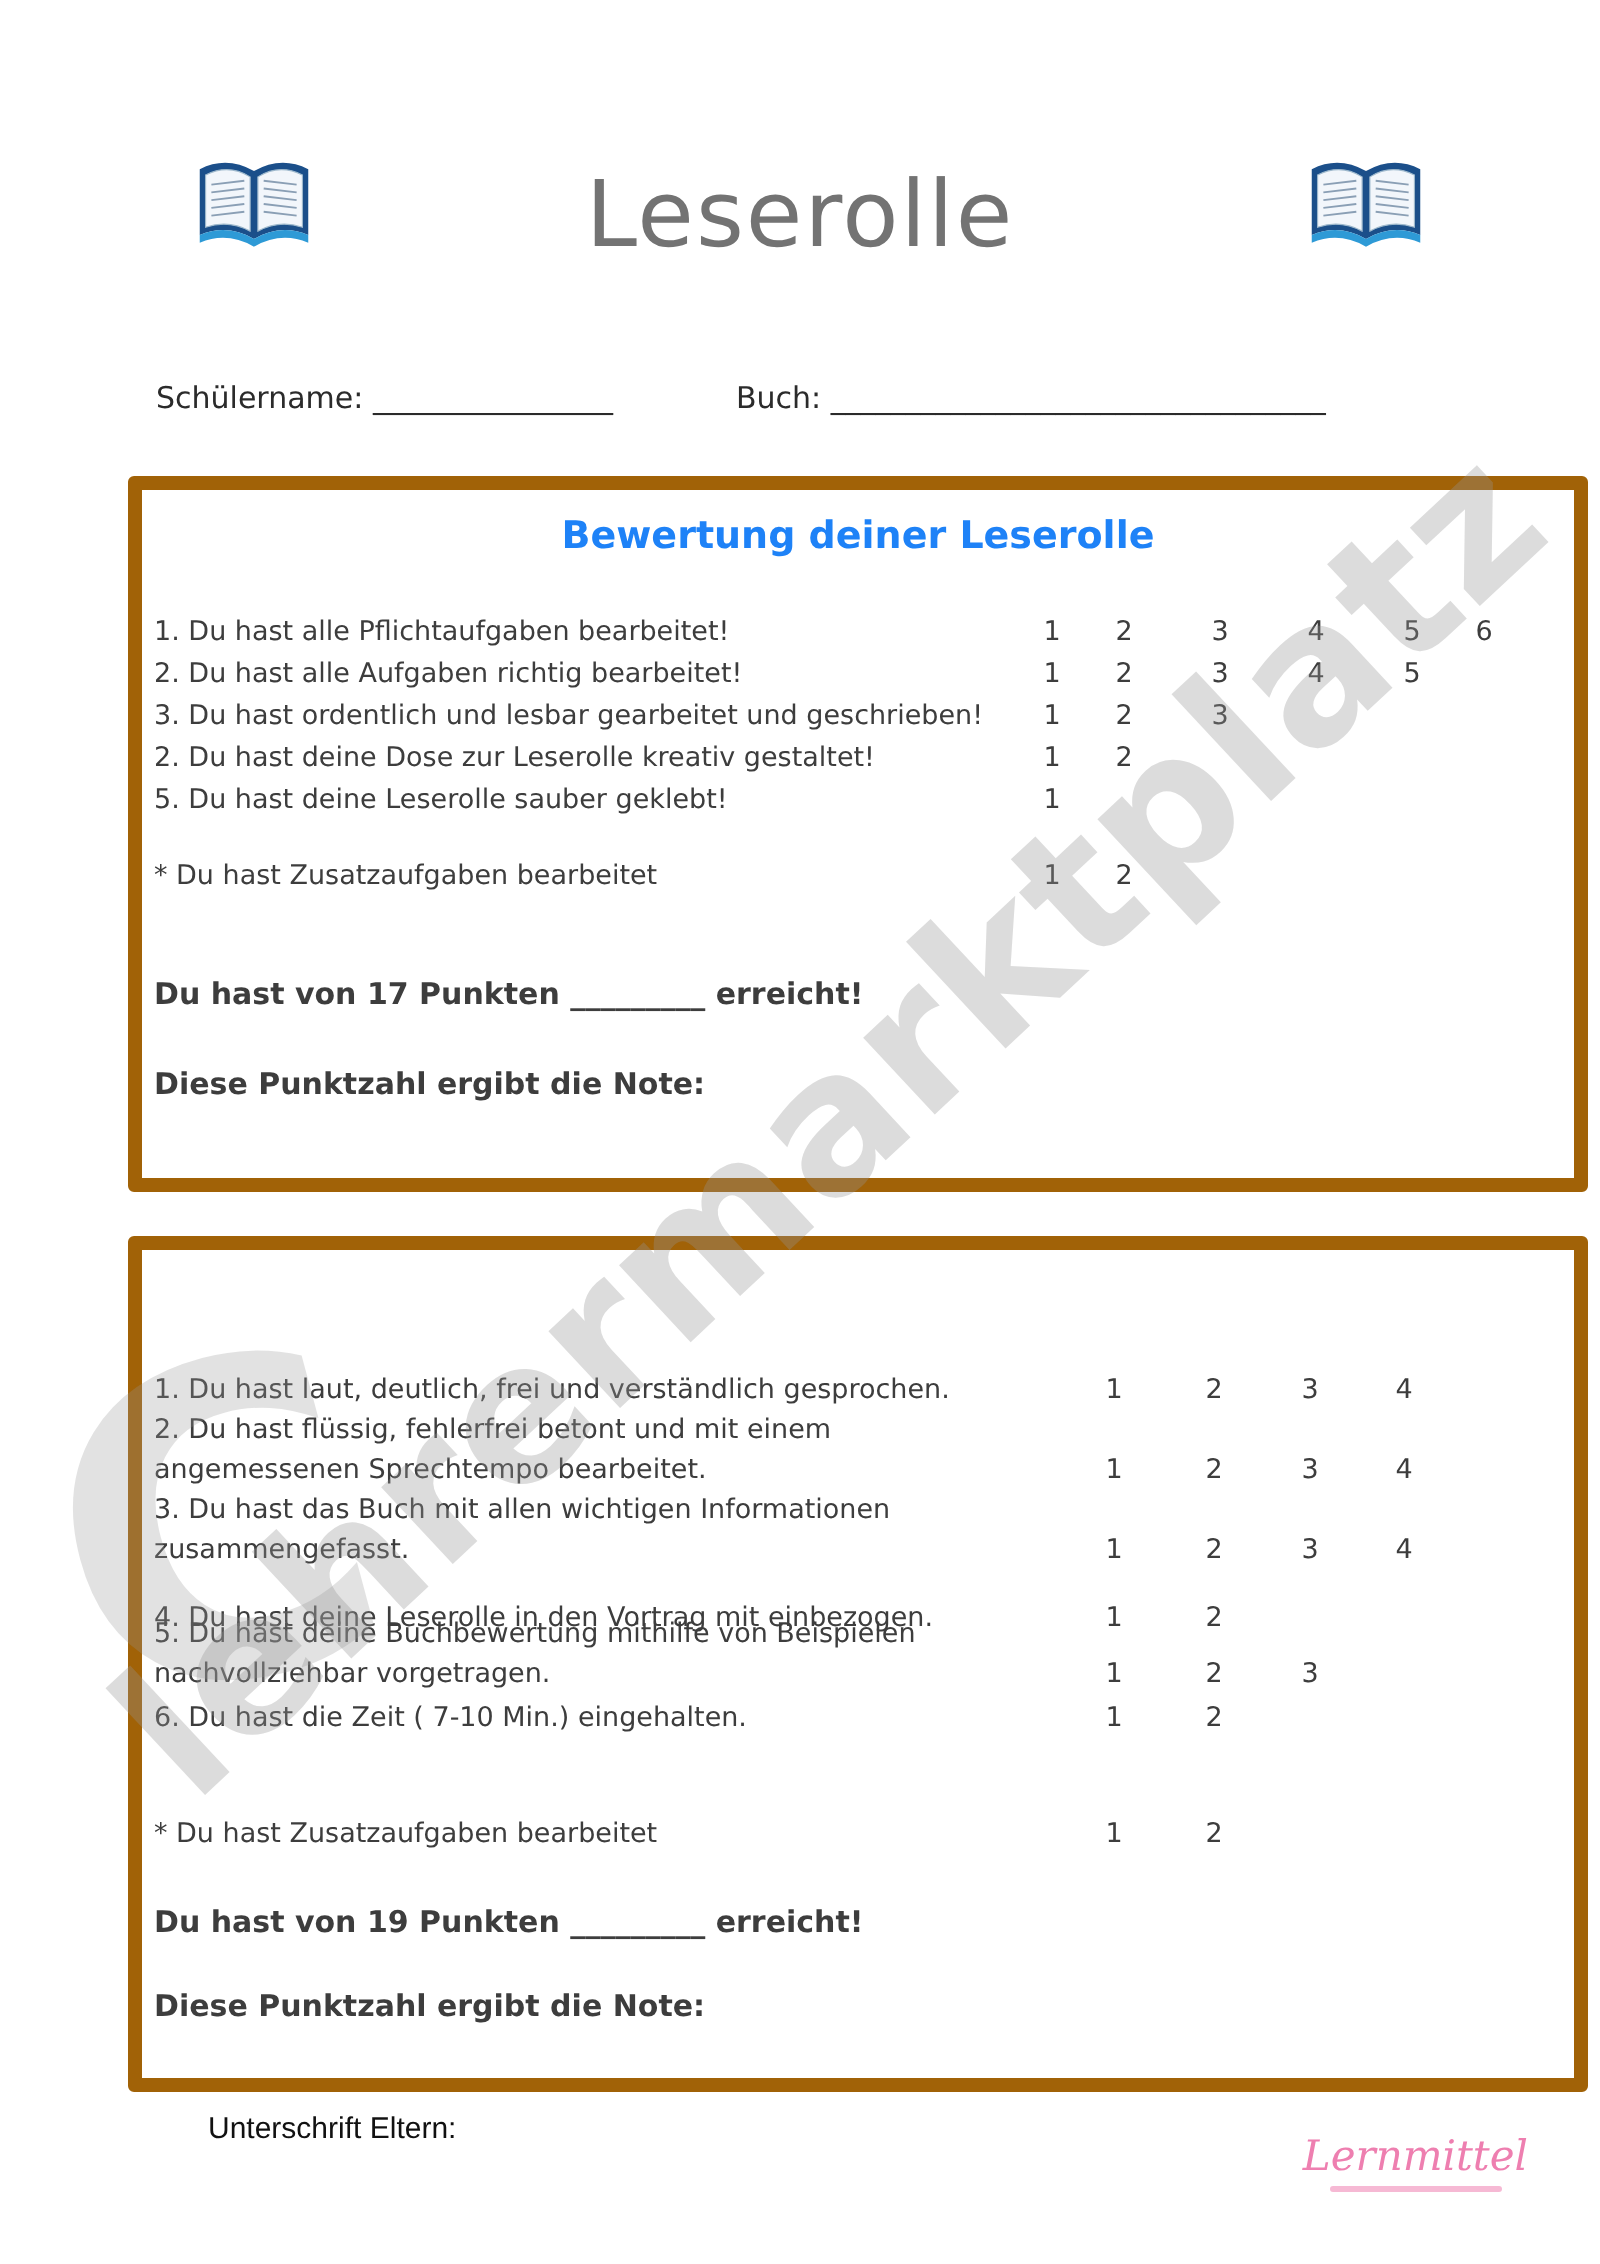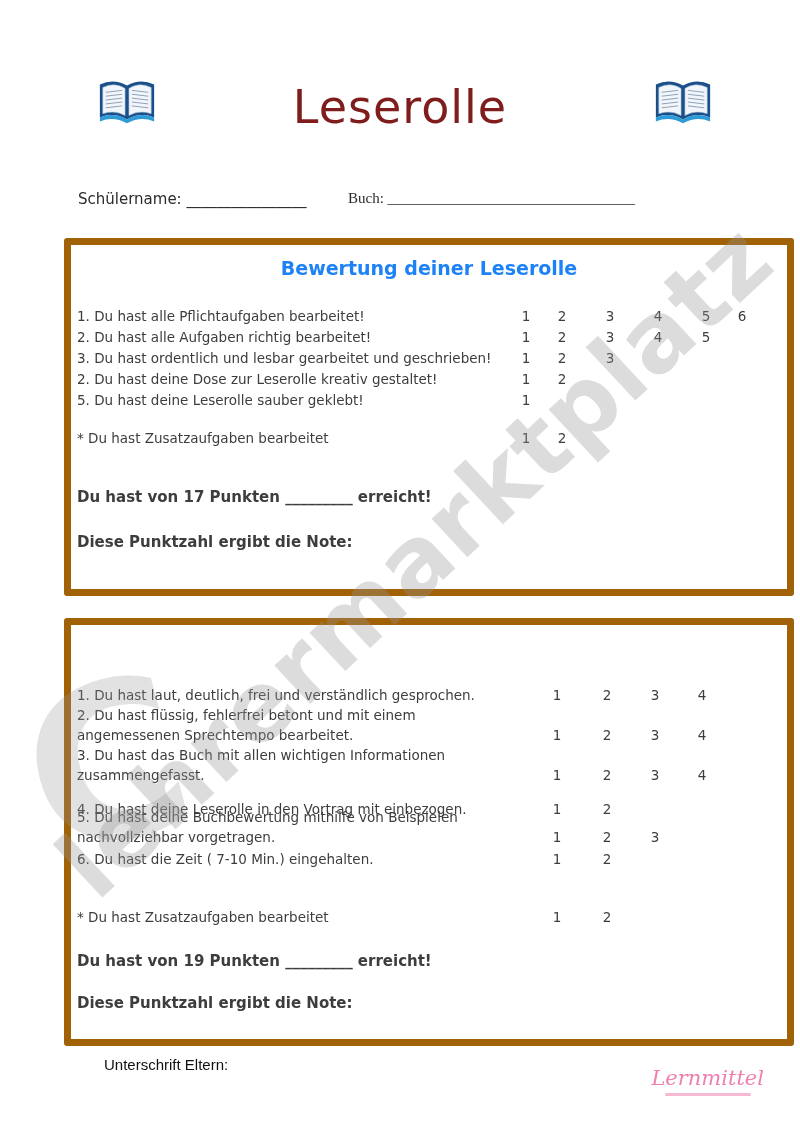--- a/index.html
+++ b/index.html
@@ -3,28 +3,28 @@
 <meta charset="utf-8">
 <style>
   html,body{margin:0;padding:0;background:#fff;}
   .page{
     position:relative; width:800px; height:1132px; background:#ffffff;
     font-family:"DejaVu Sans", sans-serif; color:#3d3d3d; overflow:hidden;
   }
   
   .title{
     position:absolute; top:80px; left:0; width:100%; text-align:center;
-    font-size:46px; color:#7f1d1d; letter-spacing:1px;
+    font-size:46px; color:#737373; letter-spacing:1px;
   }
   .book-icon{ position:absolute; top:74px; width:62px; height:58px; }
   .book-left{ left:96px; }
   .book-right{ left:652px; }
   .meta-label{ position:absolute; top:190px; font-size:15px; color:#2b2b2b; white-space:nowrap;}
   .student-label{ left:78px; }
-  .book-label{ left:348px;font-family:Liberation Serif, serif; }
+  .book-label{ left:368px; }
 
   
   .score-box{
     position:absolute; left:64px; width:730px; box-sizing:border-box;
     border:7px solid #a16207; border-radius:3px; background:#fff;
   }
   #box1{ top:238px; height:358px; }
   #box2{ top:618px; height:428px; }
   .box-heading{
     position:absolute; top:12px; left:0; width:100%; text-align:center;

